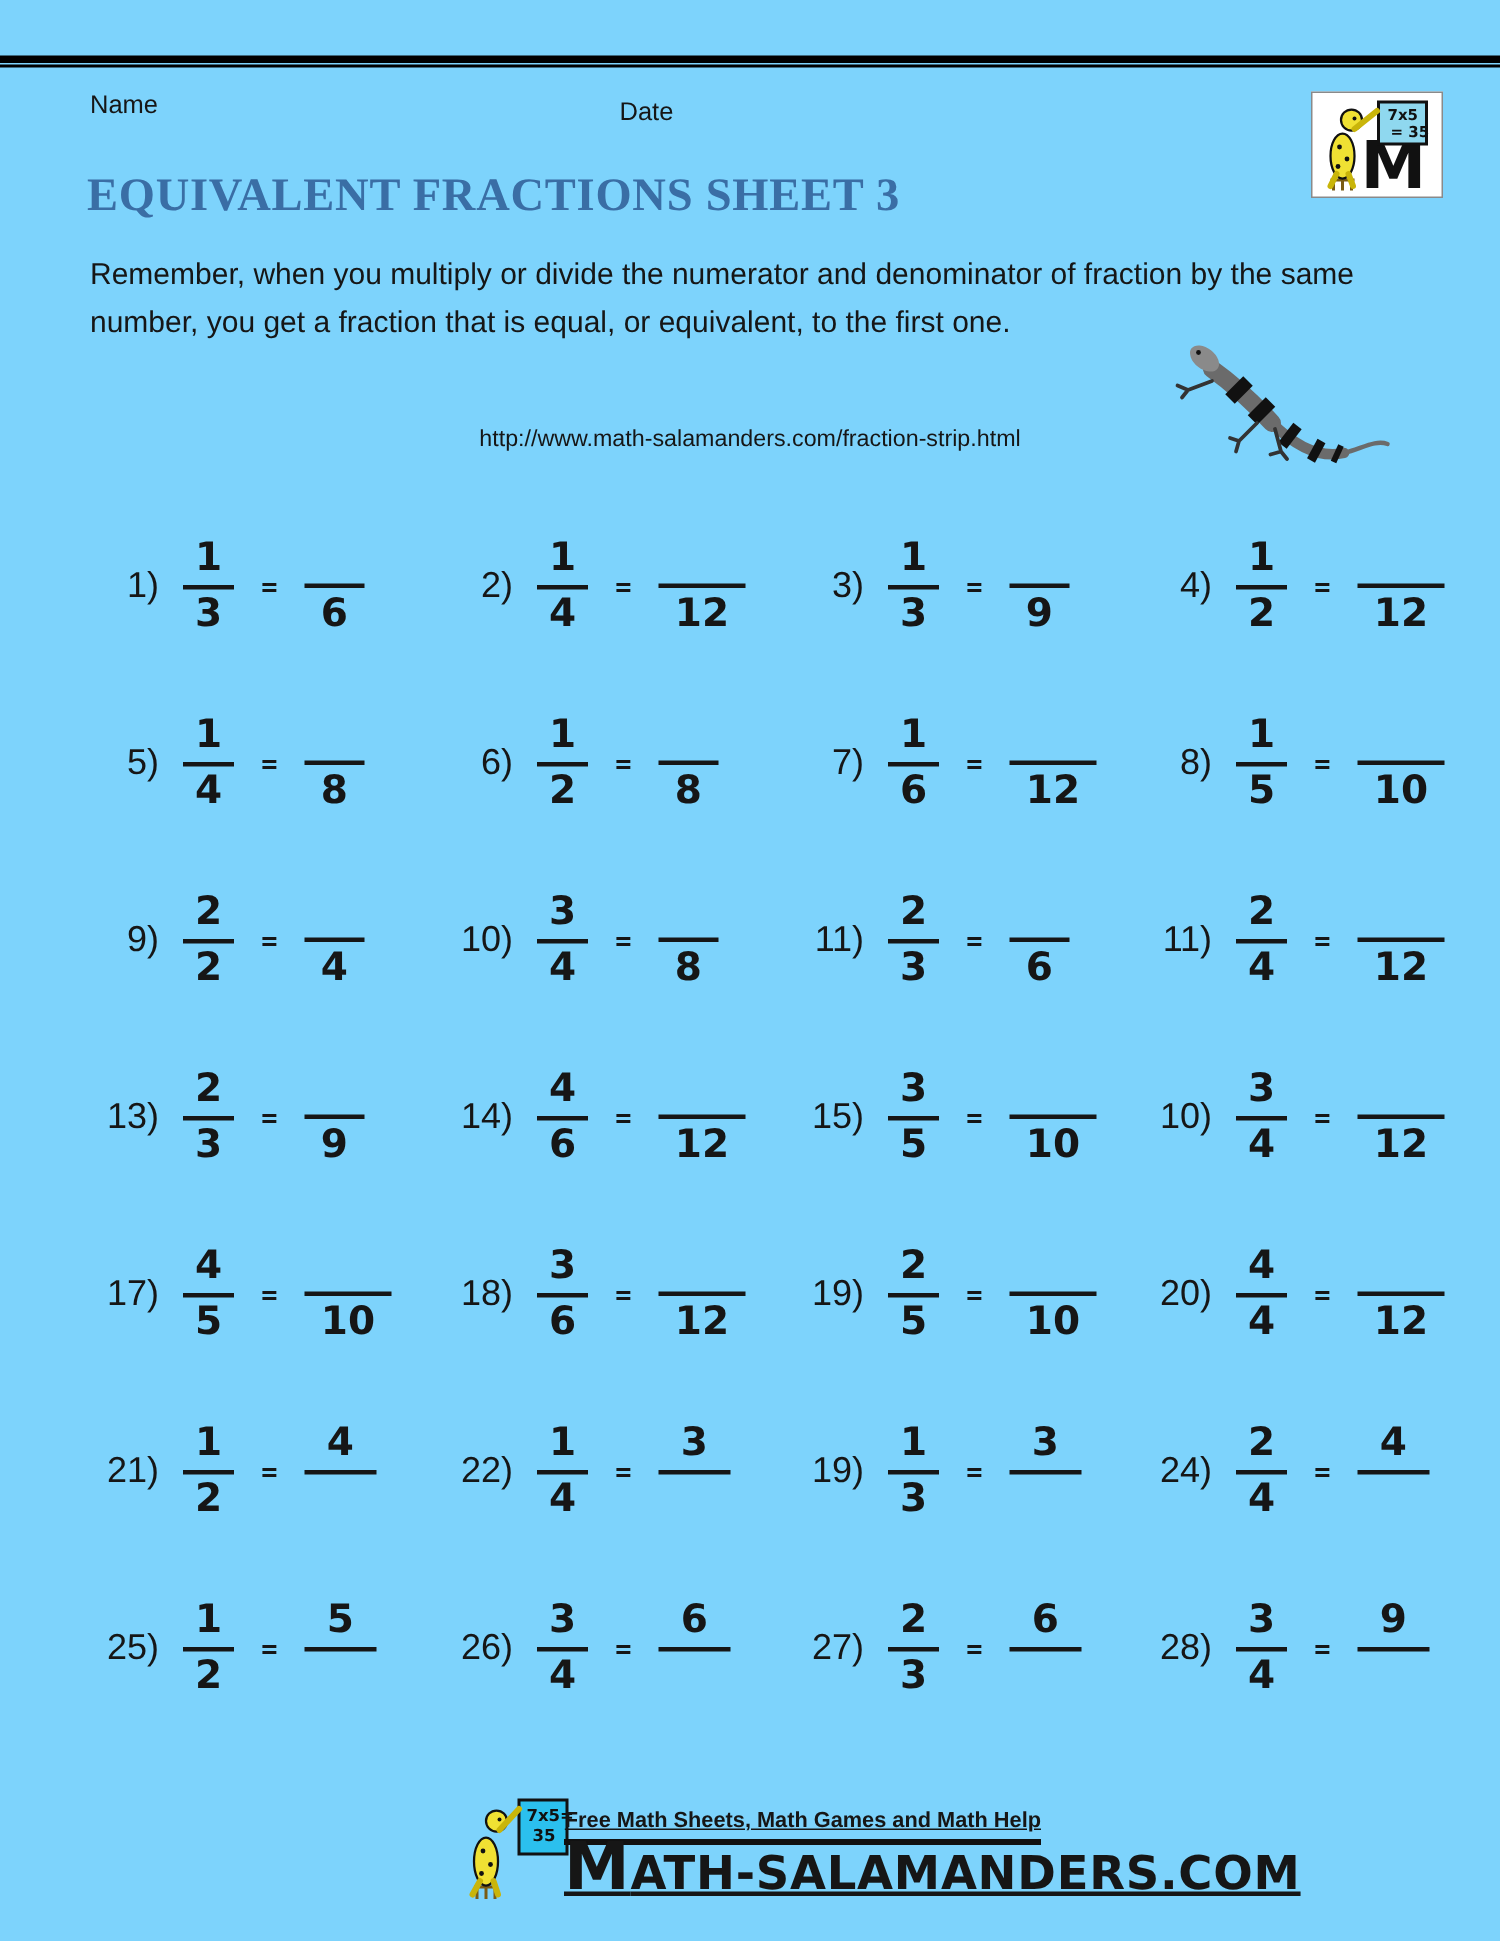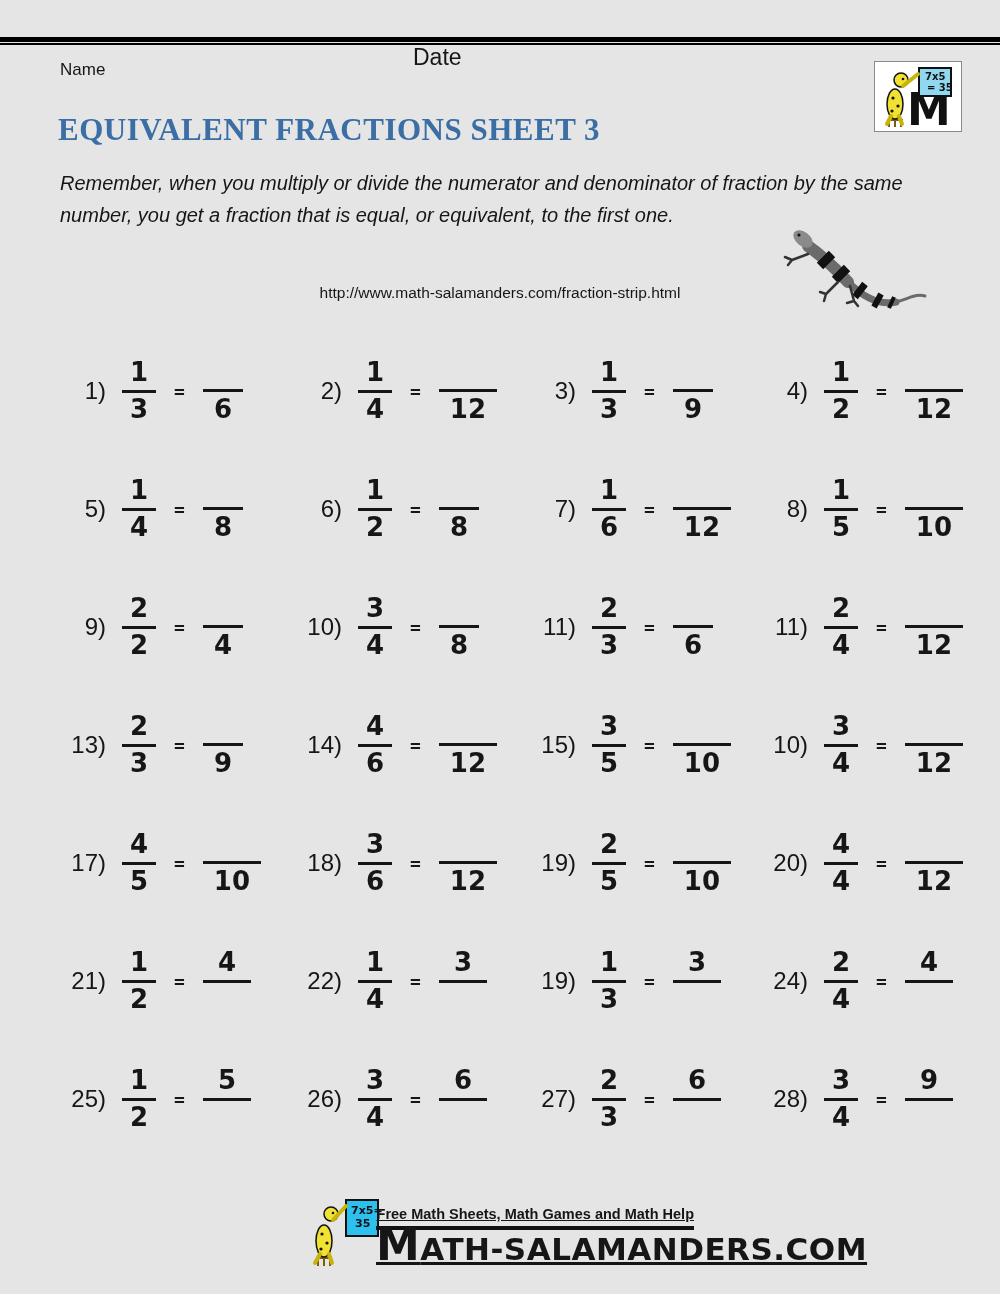--- a/index.html
+++ b/index.html
@@ -1,44 +1,44 @@
 <!DOCTYPE html>
 <html><head>
 <meta charset="utf-8">
 <style>
   html,body{margin:0;padding:0;}
   .page{
     position:relative;
     width:1000px;height:1294px;
-    background:#e5e5e5;
+    background:#7dd3fc;
     font-family:"Liberation Sans",sans-serif;
     color:#161616;
     overflow:hidden;
   }
   
   .toprule{position:absolute;top:37px;left:0;width:1000px;}
   .toprule .thick{height:5px;background:#000;}
   .toprule .gap{height:1px;}
   .toprule .thin{height:2px;background:#000;}
 
   .name-label{position:absolute;left:60px;top:60px;font-size:17px;}
-  .date-label{position:absolute;left:413px;top:44px;font-size:23px;}
+  .date-label{position:absolute;left:413px;top:65px;font-size:17px;}
 
   .logo-box{
     position:absolute;left:874px;top:61px;width:88px;height:71px;
     border:1px solid #8a8a8a;background:#ffffff;box-sizing:border-box;
   }
   .page-title{
     position:absolute;left:58px;top:112px;
     font-family:"Liberation Serif",serif;
     font-weight:700;font-size:31px;letter-spacing:0.5px;
   }
   .instructions{
     position:absolute;left:60px;top:168px;width:856px;
-    font-size:20px;line-height:31.5px;font-style:italic;
+    font-size:20px;line-height:31.5px;
   }
   .hint{position:absolute;left:60px;top:252px;width:720px;font-size:20px;}
   .hint-url{position:absolute;left:190px;top:284px;width:620px;text-align:center;font-size:15.5px;}
   .lizard{position:absolute;left:778px;top:222px;}
 
   
   .grid{
     position:absolute;left:52px;top:332px;
     display:grid;
     grid-template-columns:236px 234px 232px 220px;

